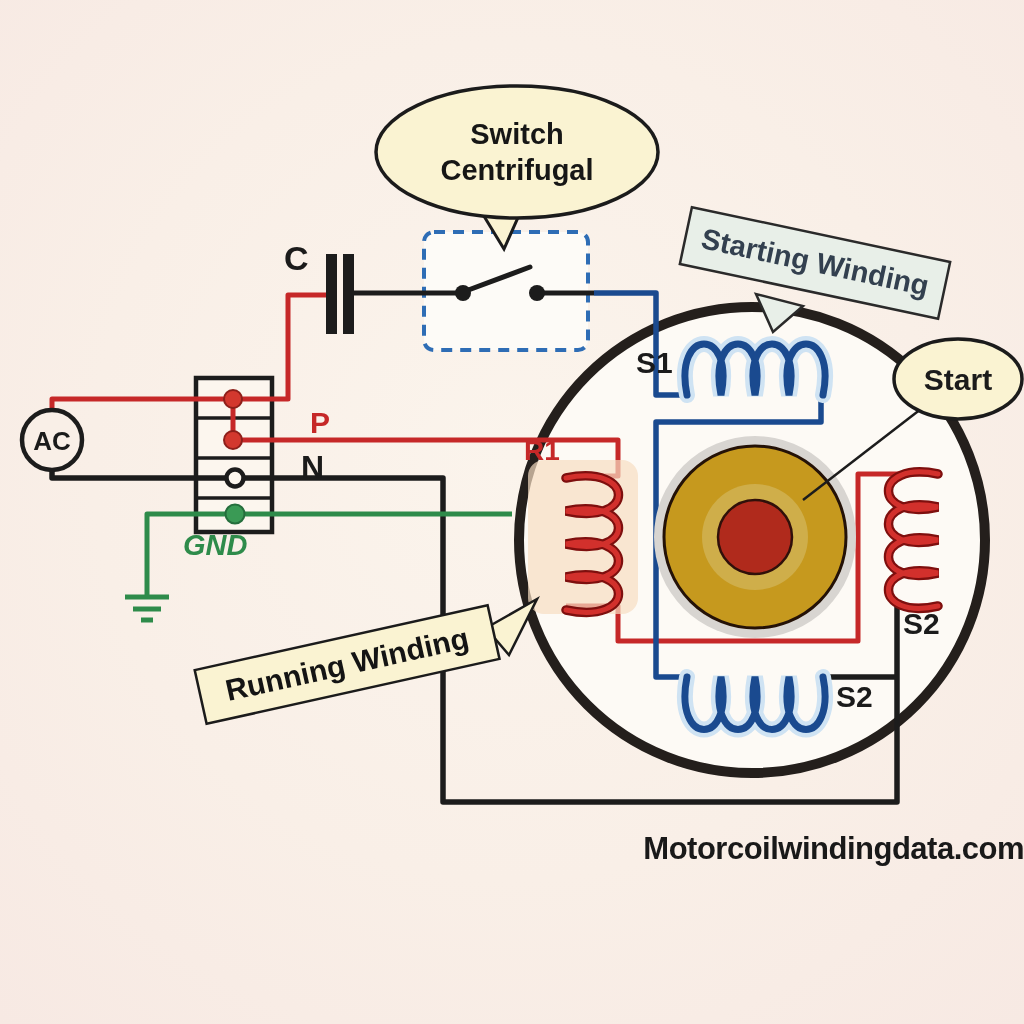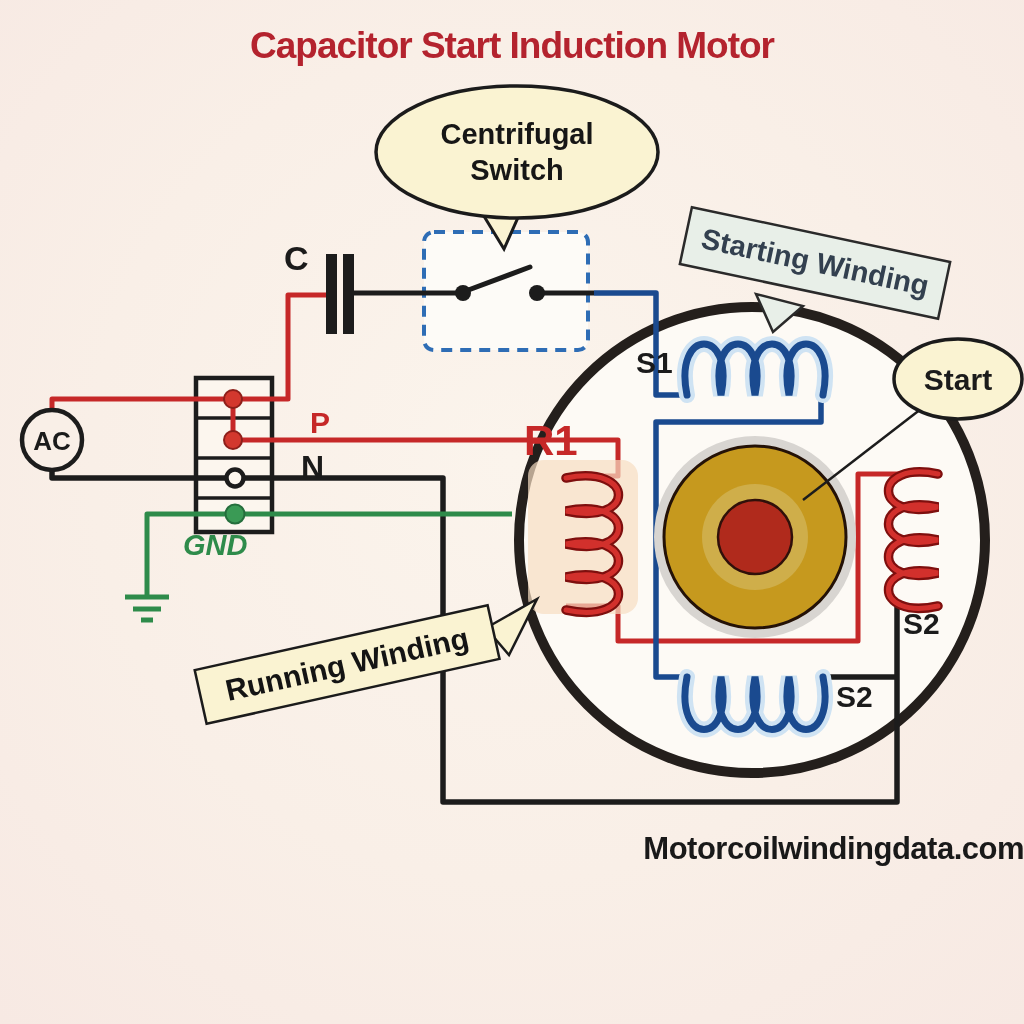--- a/index.html
+++ b/index.html
@@ -14,21 +14,21 @@
   .bubble-text{left:517px;top:116px;transform:translateX(-50%);text-align:center;font-size:29px;color:#161616;line-height:1.25;}
   .starting-text{left:815px;top:263px;transform:translate(-50%,-50%) rotate(12deg);font-size:29px;color:#33404f;}
   .running-text{left:347px;top:664px;transform:translate(-50%,-50%) rotate(-12.5deg);font-size:30px;color:#141414;}
   .rotor-text{left:958px;top:379px;transform:translate(-50%,-50%);font-size:30px;}
   .lbl-c{left:284px;top:240px;font-size:34px;}
   .lbl-p{left:310px;top:406px;font-size:30px;color:#c62828;}
   .lbl-n{left:301px;top:450px;font-size:32px;}
   .lbl-gnd{left:183px;top:530px;font-size:29px;color:#2e8b4a;font-style:italic;}
   .lbl-ac{left:52px;top:441px;transform:translate(-50%,-50%);font-size:26px;text-align:center;}
   .lbl-s1{left:612px;top:346px;font-size:30px;margin-left:24px;}
-  .lbl-r1{left:524px;top:418px;font-size:42px;color:#c62828;}
+  .lbl-r1{left:524px;top:436px;font-size:28px;color:#c62828;}
   .lbl-s2r{left:903px;top:607px;font-size:30px;}
   .lbl-s2b{left:836px;top:680px;font-size:30px;}
   .watermark{left:0;right:0;top:832px;text-align:right;font-size:31px;letter-spacing:-0.5px;color:#191919;}
 </style>
 </head>
 <body>
 
 <div id="canvas">
 
 <svg id="circuit-svg" width="1024" height="1024" viewBox="0 0 1024 1024" fill="none">
@@ -138,25 +138,24 @@
   </g>
 
   <g>
     <path d="M486,628 L537,599 L509,655 Z" fill="#faf3d2" stroke="#1b1b1b" stroke-width="2.5"></path>
     <g transform="rotate(-12.5 347 664)">
       <rect x="197" y="637" width="300" height="55" fill="#faf3d2" stroke="#1b1b1b" stroke-width="2.5"></rect>
     </g>
   </g>
 </svg>
 
-  <div class="lbl title">Capacitor Start Induction Motor</div>
 
   <div class="lbl bubble-text">
+    <div>Switch</div>
     <div>Centrifugal</div>
-    <div>Switch</div>
   </div>
 
   <div class="lbl starting-text">Starting Winding</div>
   <div class="lbl running-text">Running Winding</div>
   <div class="lbl rotor-text">Start</div>
 
   <div class="lbl lbl-c">C</div>
   <div class="lbl lbl-p">P</div>
   <div class="lbl lbl-n">N</div>
   <div class="lbl lbl-gnd">GND</div>

